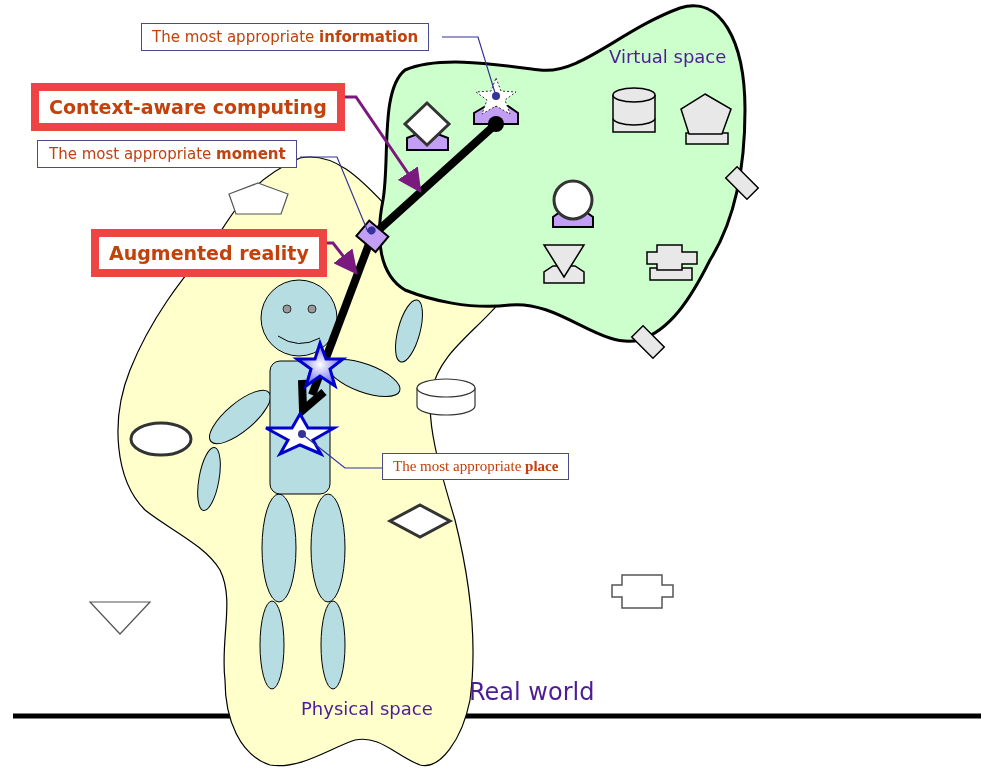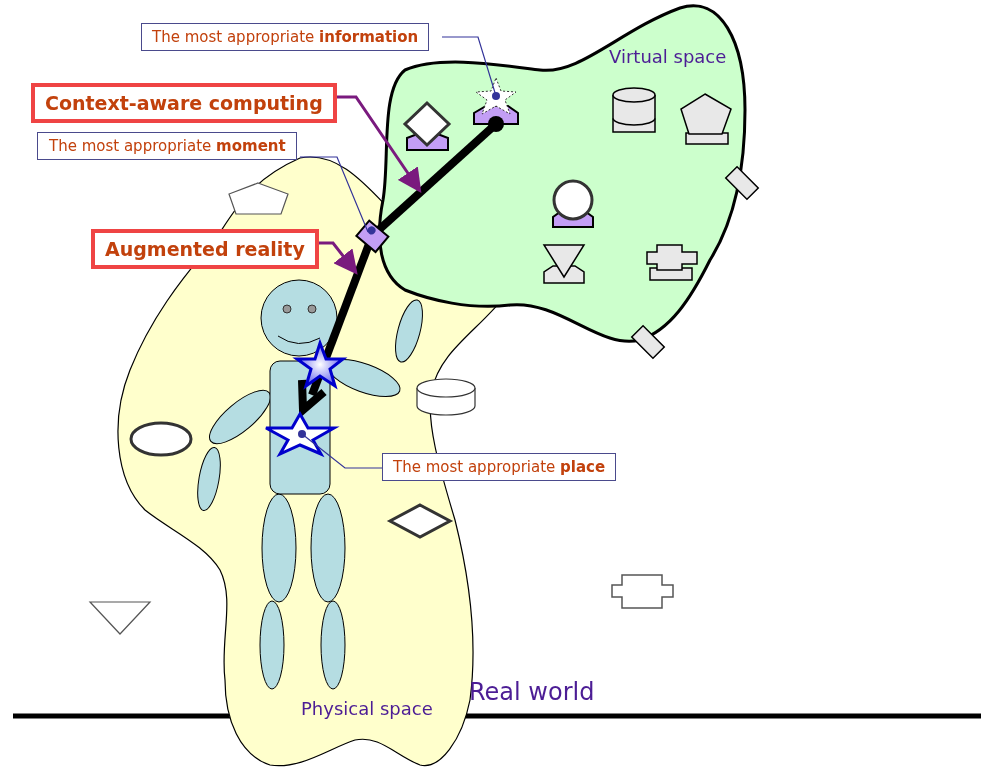--- a/index.html
+++ b/index.html
@@ -2,21 +2,21 @@
 <html><head>
 <meta charset="utf-8">
 <style>
   html, body { margin: 0; padding: 0; background: #ffffff; }
   body { width: 991px; height: 770px; position: relative; overflow: hidden;
          font-family: "DejaVu Sans", sans-serif; }
   #diagram { position: absolute; left: 0; top: 0; }
   .callout { position: absolute; background: #ffffff; box-sizing: border-box;
              white-space: nowrap; color: #c2410c; }
   .callout.small { border: 1px solid #4a4a8c; font-size: 15px; padding: 4px 10px; }
-  .callout.big { border: 4px solid #ef4444; font-size: 19px; font-weight: bold; padding: 5px 10px; }
+  .callout.big { border: 8px solid #ef4444; font-size: 19px; font-weight: bold; padding: 5px 10px; }
   .callout b { font-weight: bold; }
   .space-label { position: absolute; white-space: nowrap; color: #4c1d95; }
 </style>
 </head>
 <body>
 
 <svg id="diagram" width="991" height="770" viewBox="0 0 991 770">
   <defs>
     <radialGradient id="starGrad" cx="50%" cy="50%" r="50%">
       <stop offset="0%" stop-color="#ffffff"></stop>
@@ -124,19 +124,19 @@
 </svg>
 
 <div class="space-label" style="left:609px; top:46px; font-size:18px;">Virtual space</div>
 <div class="space-label" style="left:301px; top:698px; font-size:18px;text-align:center;">Physical space</div>
 <div class="space-label" style="left:469px; top:646px; font-size:24px;margin-top:32px;">Real world</div>
 
 <div class="callout small" style="left:141px; top:23px;">
   <span>The most appropriate </span><b>information</b>
 </div>
 <div class="callout big" style="left:31px; top:83px;">Context-aware computing</div>
-<div class="callout small" style="left:37px; top:132px;padding-left:11px;">
+<div class="callout small" style="left:37px; top:140px;padding-left:11px;">
   <span>The most appropriate </span><b>moment</b>
 </div>
 <div class="callout big" style="left:91px; top:229px;">Augmented reality</div>
-<div class="callout small" style="left:382px; top:453px;">
+<div class="callout small" style="left:382px; top:453px;font-family:Liberation Serif, serif;">
   <span>The most appropriate </span><b>place</b>
 </div>
 
 </body></html>

